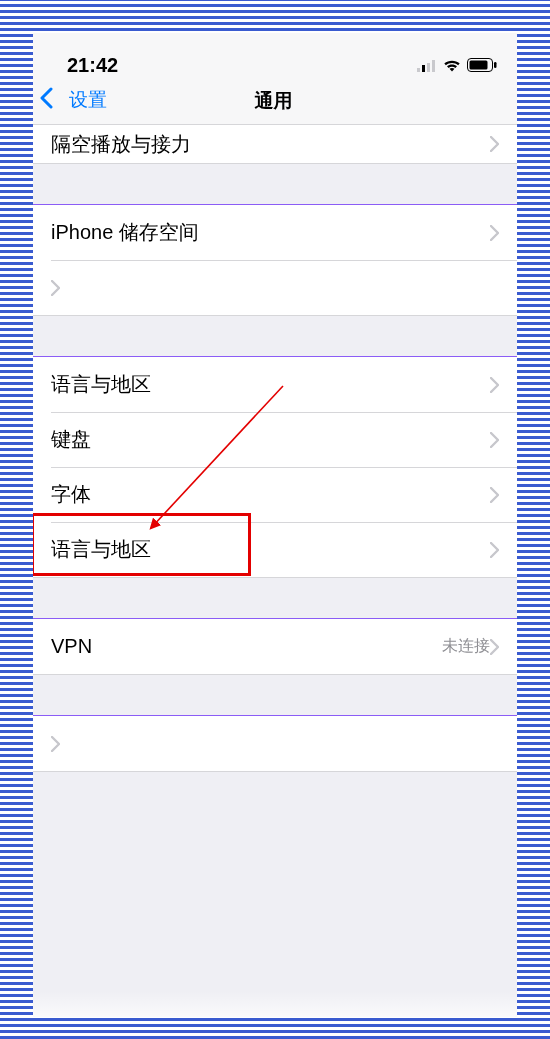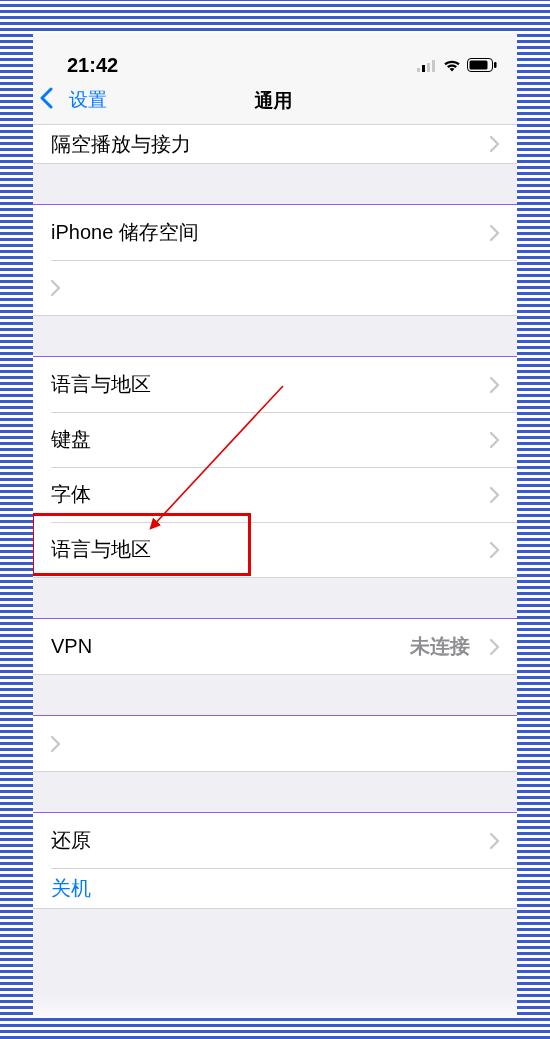--- a/index.html
+++ b/index.html
@@ -87,21 +87,21 @@
     content: "";
     position: absolute;
     left: 18px; right: 0; top: 0;
     height: 1px;
     background: #d6d6d9;
   }
   .row-peek {
     min-height: 38px;
   }
   .row-label { font-size: 20px; color: #000; }
-  .row-detail { font-size: 20px; color: #8e8e93; margin-left: auto; margin-right: 20px; font-weight: bold; }
+  .row-detail { font-size: 16px; color: #8e8e93; margin-left: auto; margin-right: 0; }
   .chevron-right-icon { color: #c7c7cc; display: inline-flex; }
 
   .highlight-box {
     position: absolute;
     border: 3px solid #e30000;
     pointer-events: none;
   }
   .arrow-svg {
     position: absolute;
     pointer-events: none;
@@ -250,33 +250,20 @@
         <span class="chevron-right-icon">
             <svg width="9" height="16" viewBox="0 0 9 16">
               <polyline points="1,1 8,8 1,15" fill="none" stroke="#c7c7cc" stroke-width="2.4" stroke-linecap="round" stroke-linejoin="round"></polyline>
             </svg>
           </span>
       </div>
     </div>
 
     <div class="spacer"></div>
 
-    <div class="group">
-      <div class="row">
-        <span class="row-label">还原</span>
-        <span class="chevron-right-icon">
-            <svg width="9" height="16" viewBox="0 0 9 16">
-              <polyline points="1,1 8,8 1,15" fill="none" stroke="#c7c7cc" stroke-width="2.4" stroke-linecap="round" stroke-linejoin="round"></polyline>
-            </svg>
-          </span>
-      </div>
-      <div class="row" style="min-height:40px;">
-        <span class="row-label" style="color:#007aff">关机</span>
-      </div>
-    </div>
 
     <div class="fade-bottom"></div>
   </div>
 
   <div class="highlight-box" style="left:-2px; top:480px; width:220px; height:63px;"></div>
 
   <svg class="arrow-svg" style="left:90px; top:345px; width:170px; height:160px;" viewBox="0 0 170 160">
     <defs>
       <marker id="ah" viewBox="0 0 10 10" refX="8" refY="5" markerWidth="7" markerHeight="7" orient="auto-start-reverse">
         <path d="M0,0 L10,5 L0,10 Z" fill="#e30000"></path>

